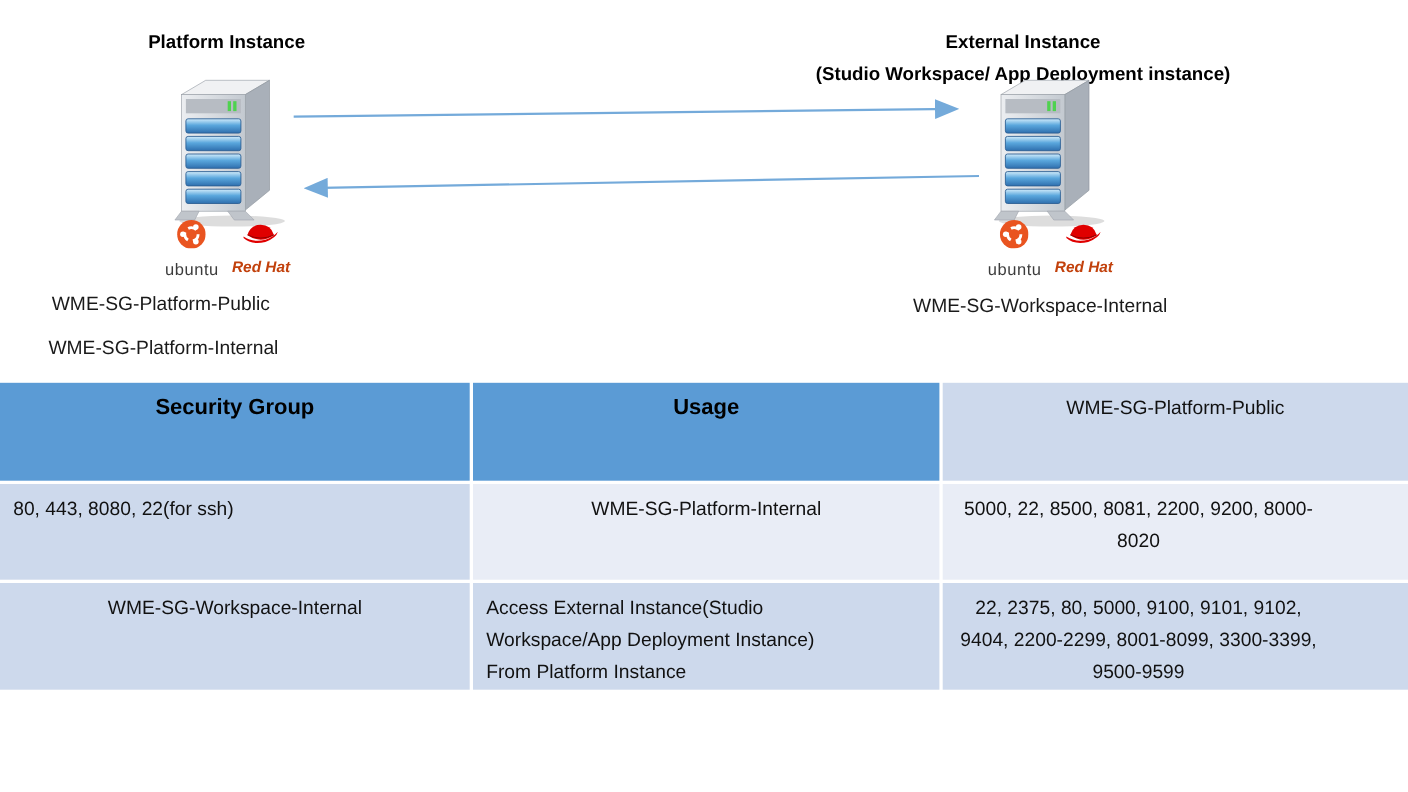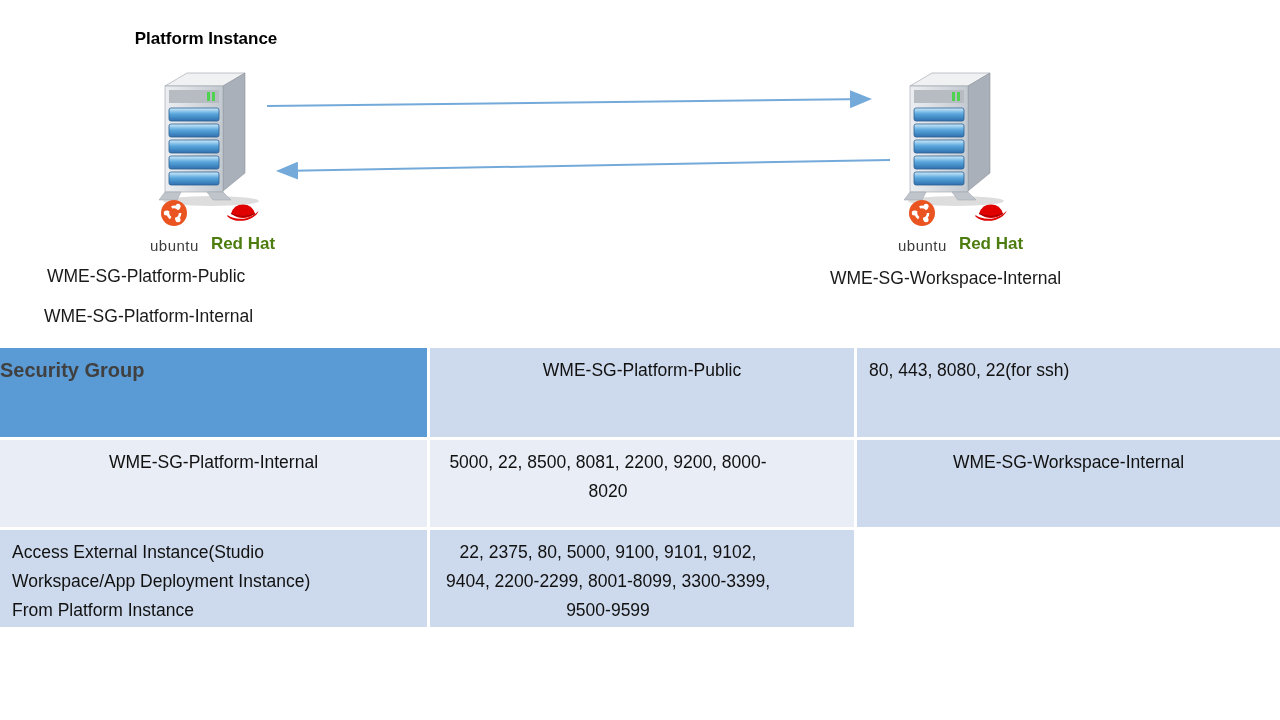--- a/index.html
+++ b/index.html
@@ -14,38 +14,38 @@
   .title-external { left:640px; top:24px; width:580px; }
   .server { position:absolute; width:118px; height:140px; }
   .server-left  { left:145px; top:70px; }
   .server-right { left:890px; top:70px; }
   .arrows { position:absolute; left:0; top:0; width:1280px; height:348px; pointer-events:none; }
   .os-row { position:absolute; display:flex; gap:12px; align-items:flex-start; }
   .os-left  { left:150px; top:200px; }
   .os-right { left:898px; top:200px; }
   .os-item { display:flex; flex-direction:column; align-items:center; gap:11px; }
   .ubuntu-label { font-size:15px; color:#3c3c3c; letter-spacing:.5px; }
-  .redhat-label { font-size:17px; font-weight:bold; color:#4d7c0f; }
+  .redhat-label { font-size:14px; font-weight:bold; color:#c2410c;font-style:italic; }
   .sg-label { position:absolute; font-size:17.5px; color:#1a1a1a; white-space:nowrap; }
   .sg-pp { left:47px;  top:266px; }
   .sg-pi { left:44px;  top:306px; }
   .sg-wi { left:830px; top:268px; }
 
   
   .sg-table {
     position:absolute; left:0; top:348px; width:1280px;
     display:grid;
     grid-template-columns:427px 424px 423px;
     grid-template-rows:89px 87px 97px 110px;
     column-gap:3px; row-gap:3px;
     background:#fff;
   }
   .th {
-    background:#5B9BD5; color:#404040; font-size:20px; font-weight:bold;
-    padding-top:11px;
+    background:#5B9BD5; color:#000000; font-size:20px; font-weight:bold;
+    text-align:center; padding-top:11px;
   }
   .td { font-size:17.5px; line-height:29px; padding:8px 12px 0 12px; color:#111; }
   .row-a { background:#CDD9EC; }
   .row-b { background:#E9EDF6; }
   .td.c1 { text-align:center; padding-left:4px; padding-right:4px; }
   .td.c2 span { display:inline-block; max-width:330px; text-align:left; }
   .td.c3 span { display:inline-block; max-width:332px; text-align:center; }
 </style>
 </head>
 <body>
@@ -59,20 +59,24 @@
         <marker id="ah" markerWidth="11" markerHeight="9" refX="9" refY="4.5" orient="auto">
           <path d="M0,0 L11,4.5 L0,9 Z" fill="#74AADA"></path>
         </marker>
       </defs>
       <line x1="267" y1="106" x2="868" y2="99" stroke="#74AADA" stroke-width="2" marker-end="url(#ah)"></line>
       <line x1="890" y1="160" x2="280" y2="171" stroke="#74AADA" stroke-width="2" marker-end="url(#ah)"></line>
     </svg>
 
     <div class="inst-title title-platform">
       <div>Platform Instance</div>
+    </div>
+    <div class="inst-title title-external">
+      <div>External Instance</div>
+      <div>(Studio Workspace/ App Deployment instance)</div>
     </div>
 
     <svg class="server server-left" viewBox="0 0 118 140" xmlns="http://www.w3.org/2000/svg">
       <defs>
         <linearGradient id="bayG" x1="0" y1="0" x2="0" y2="1">
           <stop offset="0" stop-color="#d2ecfb"></stop>
             <stop offset="0.45" stop-color="#5aa7dd"></stop>
             <stop offset="1" stop-color="#2f6fae"></stop>
         </linearGradient>
         <linearGradient id="frontG" x1="0" y1="0" x2="1" y2="0">
@@ -159,20 +163,21 @@
       </div>
     </div>
 
     <div class="sg-label sg-pp">WME-SG-Platform-Public</div>
     <div class="sg-label sg-pi">WME-SG-Platform-Internal</div>
     <div class="sg-label sg-wi">WME-SG-Workspace-Internal</div>
   </div>
 
   <div class="sg-table">
     <div class="th">Security Group</div>
+    <div class="th">Usage</div>
 
     <div class="td c1 row-a">WME-SG-Platform-Public</div>
     <div class="td c3 row-a"><span>80, 443, 8080, 22(for ssh)</span></div>
 
     <div class="td c1 row-b">WME-SG-Platform-Internal</div>
     <div class="td c3 row-b"><span>5000, 22, 8500, 8081, 2200, 9200, 8000-8020</span></div>
 
     <div class="td c1 row-a">WME-SG-Workspace-Internal</div>
     <div class="td c2 row-a"><span>Access External Instance(Studio Workspace/App Deployment Instance) From Platform Instance</span></div>
     <div class="td c3 row-a"><span>22, 2375, 80, 5000, 9100, 9101, 9102, 9404, 2200-2299, 8001-8099, 3300-3399, 9500-9599</span></div>

